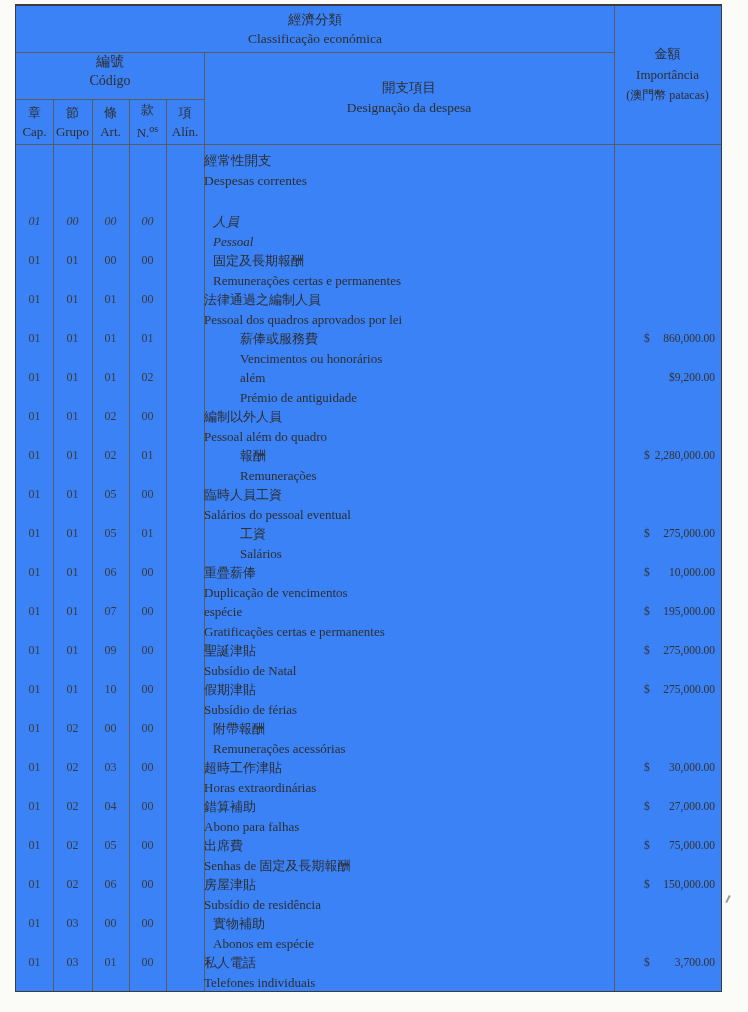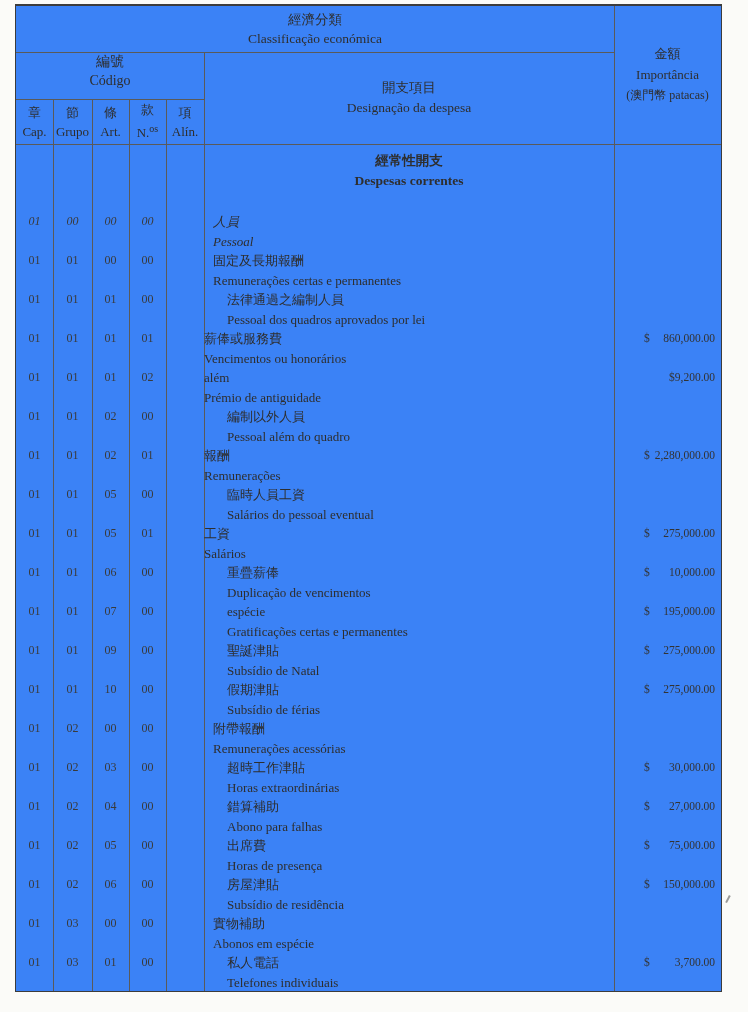--- a/index.html
+++ b/index.html
@@ -37,31 +37,31 @@
     display:flex; flex-direction:column; justify-content:center; align-items:center;
     font-size:13.5px; line-height:20px; }
   .h-cols { position:absolute; left:0; top:93px; width:188px; height:45px; display:flex; }
   .h-col { display:flex; flex-direction:column; justify-content:center; align-items:center;
     font-size:13px; line-height:19px; }
   .h-col sup { font-size:10px; }
   .w1{width:37px;} .w2{width:39px;} .w3{width:37px;} .w4{width:37px;} .w5{width:38px;}
 
   
   .tbody { position:absolute; left:0; top:138px; width:705px; height:847px; overflow:hidden; }
-  .section-head { margin:7px 0 0 188px; width:410px; text-align:center;
-    font-weight:bold; font-size:13.5px; line-height:19.5px; }
+  .section-head { margin:7px 0 0 188px; width:410px; text-align:left;
+    font-weight:normal; font-size:13.5px; line-height:19.5px; }
   .entries { margin-top:22px; }
   .entry { height:39px; }
   .entry.italic { font-style:italic; }
   .line { display:flex; height:19.5px; line-height:19.5px; }
   .c { font-size:12px; text-align:center; color:#3a3a3a; box-sizing:border-box; }
   .desig { width:410px; font-size:13px; box-sizing:border-box; white-space:nowrap; overflow:hidden; }
   .ind0 { padding-left:9px; }
-  .ind1 { padding-left:23px; }
-  .ind2 { }
+  .ind1 { }
+  .ind2 { padding-left:36px; }
   .amt { width:107px; box-sizing:border-box; font-size:11.5px;
     display:flex; justify-content:space-between; padding:0 6px 0 30px; color:#333; }
   .amt.attached { justify-content:flex-end; padding-left:0; }
   .pen-mark { position:absolute; left:727px; top:895px; width:1.5px; height:8px;
     background:#9a9a98; transform:rotate(28deg); }
 </style>
 </head>
 <body>
 
 <div class="table">
@@ -488,21 +488,21 @@
               <span class="cur">$</span>
               <span class="val">75,000.00</span>
             </span>
           </div>
           <div class="line">
             <span class="c w1"></span>
             <span class="c w2"></span>
             <span class="c w3"></span>
             <span class="c w4"></span>
             <span class="c w5"></span>
-            <span class="desig ind1">Horas de presença</span>
+            <span class="desig ind1">Senhas de 固定及長期報酬</span>
             <span class="amt"></span>
           </div>
         </div>
         <div class="entry">
           <div class="line">
             <span class="c w1">01</span>
             <span class="c w2">02</span>
             <span class="c w3">06</span>
             <span class="c w4">00</span>
             <span class="c w5"></span>

